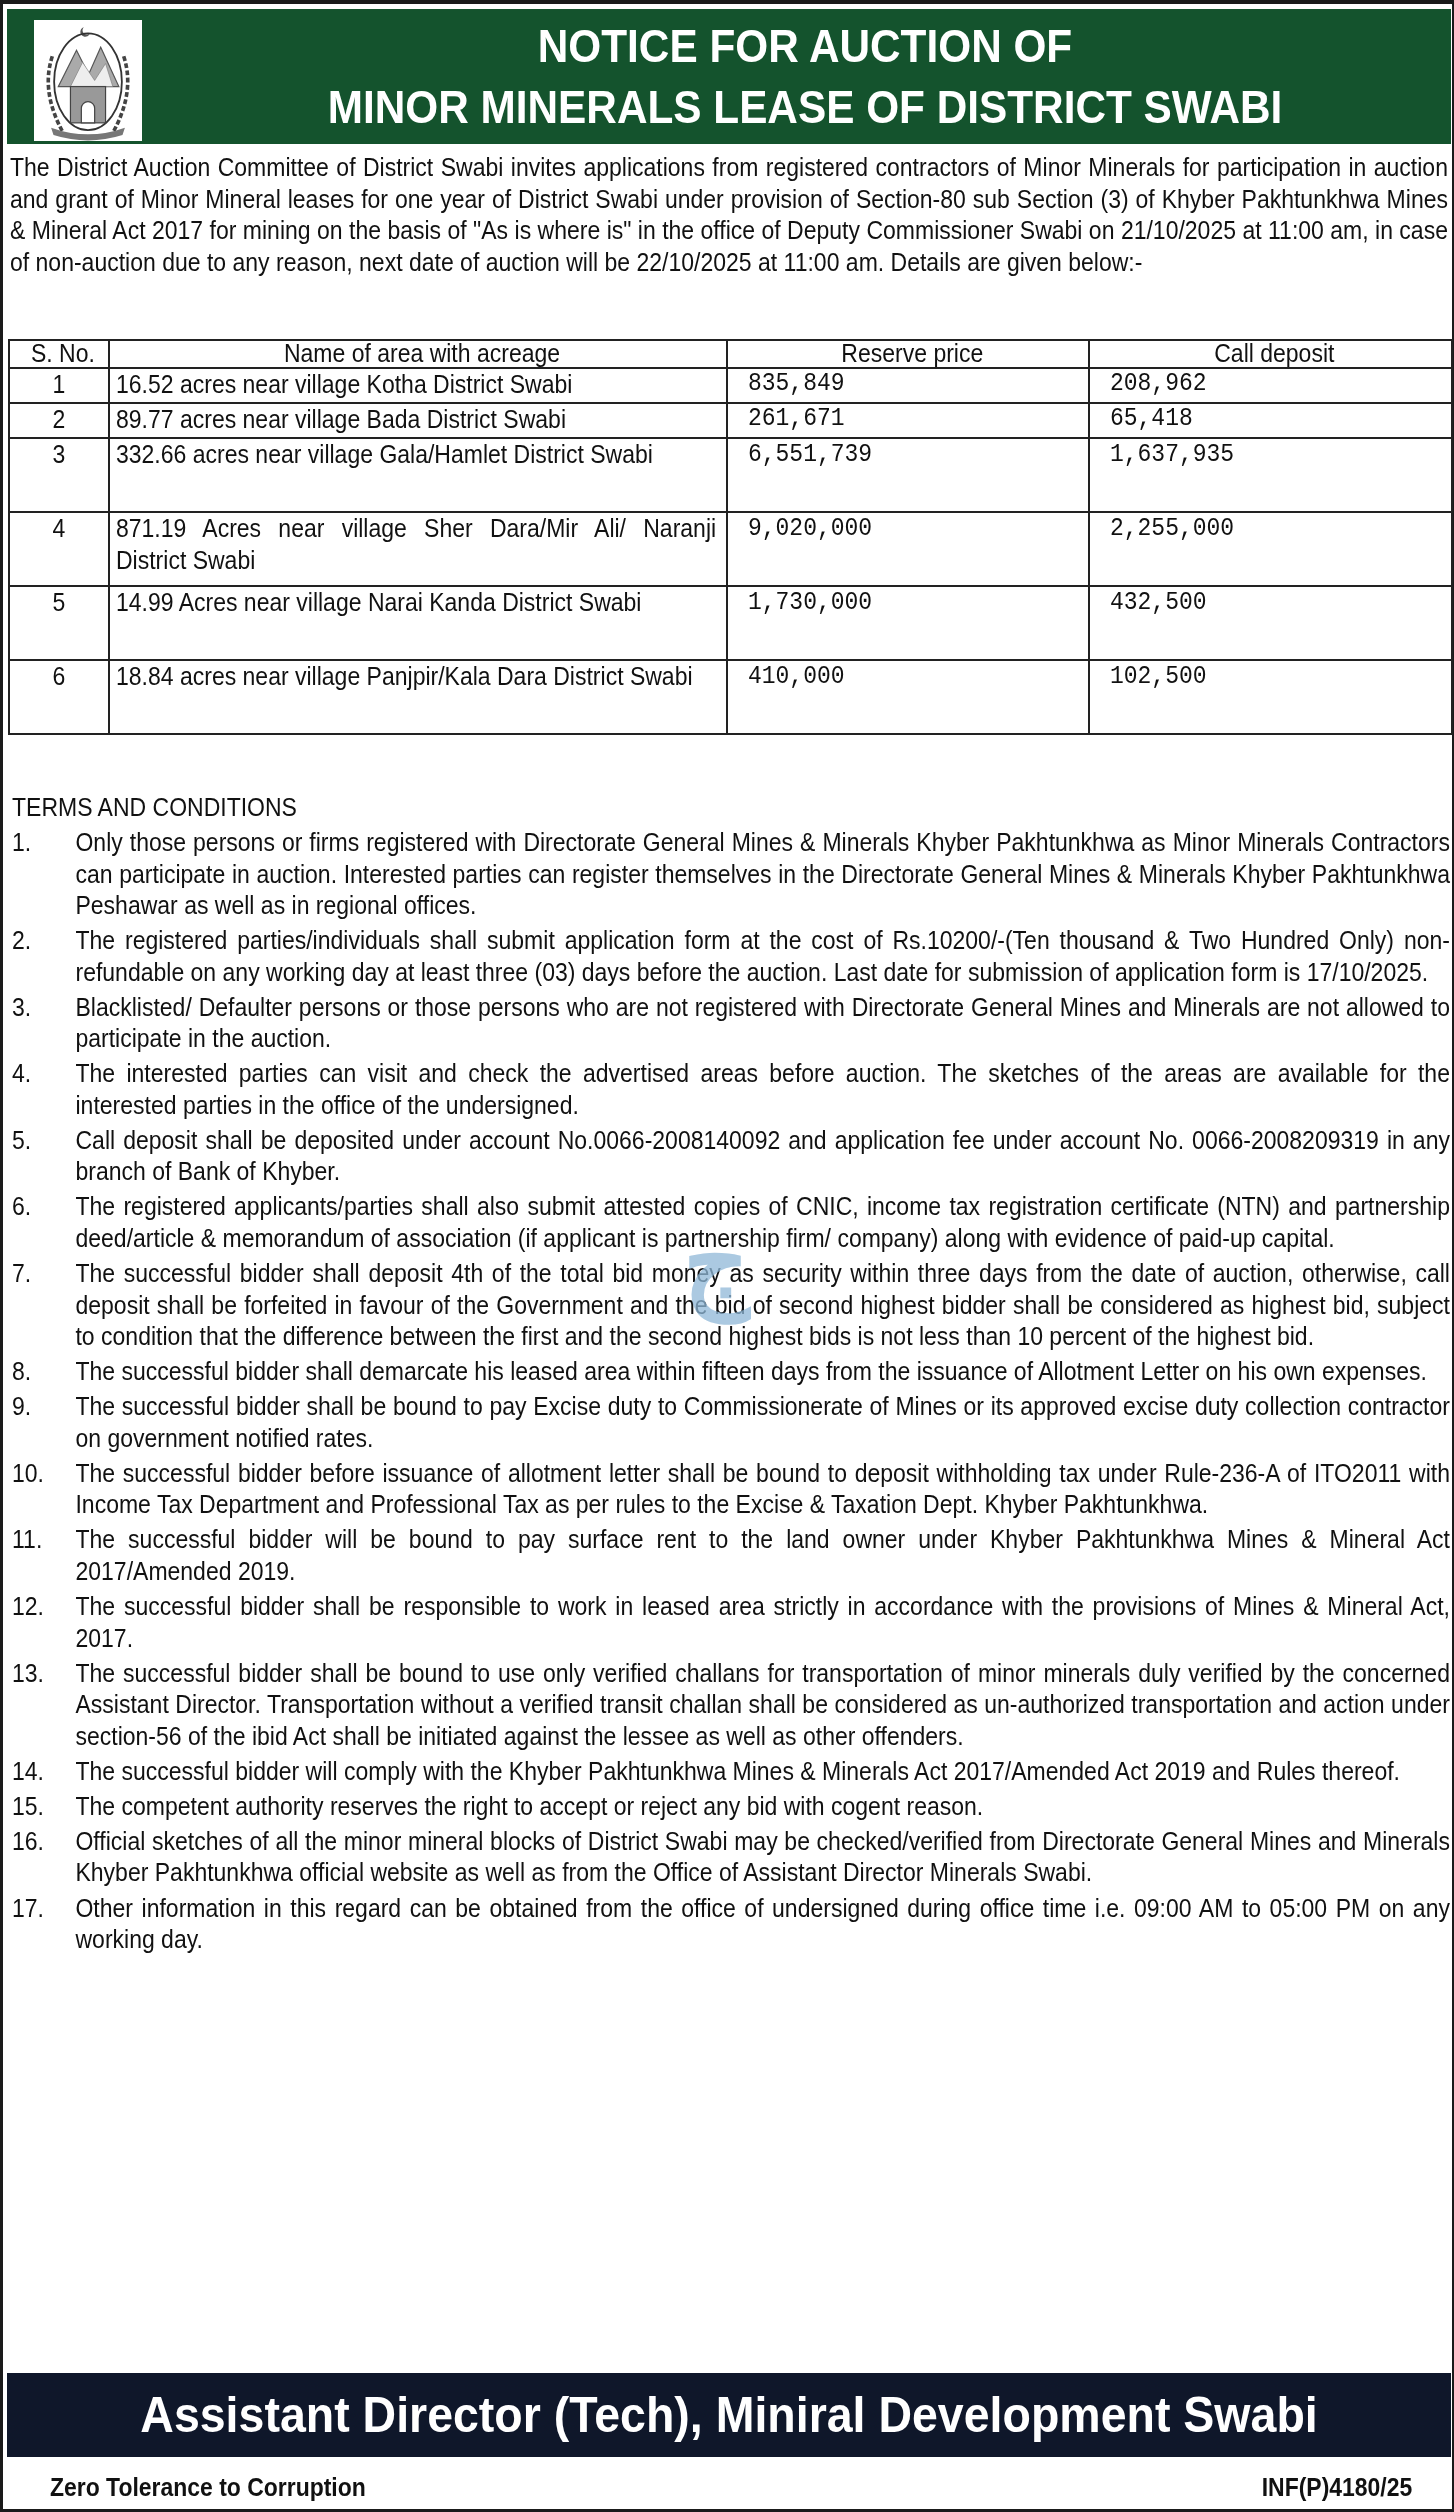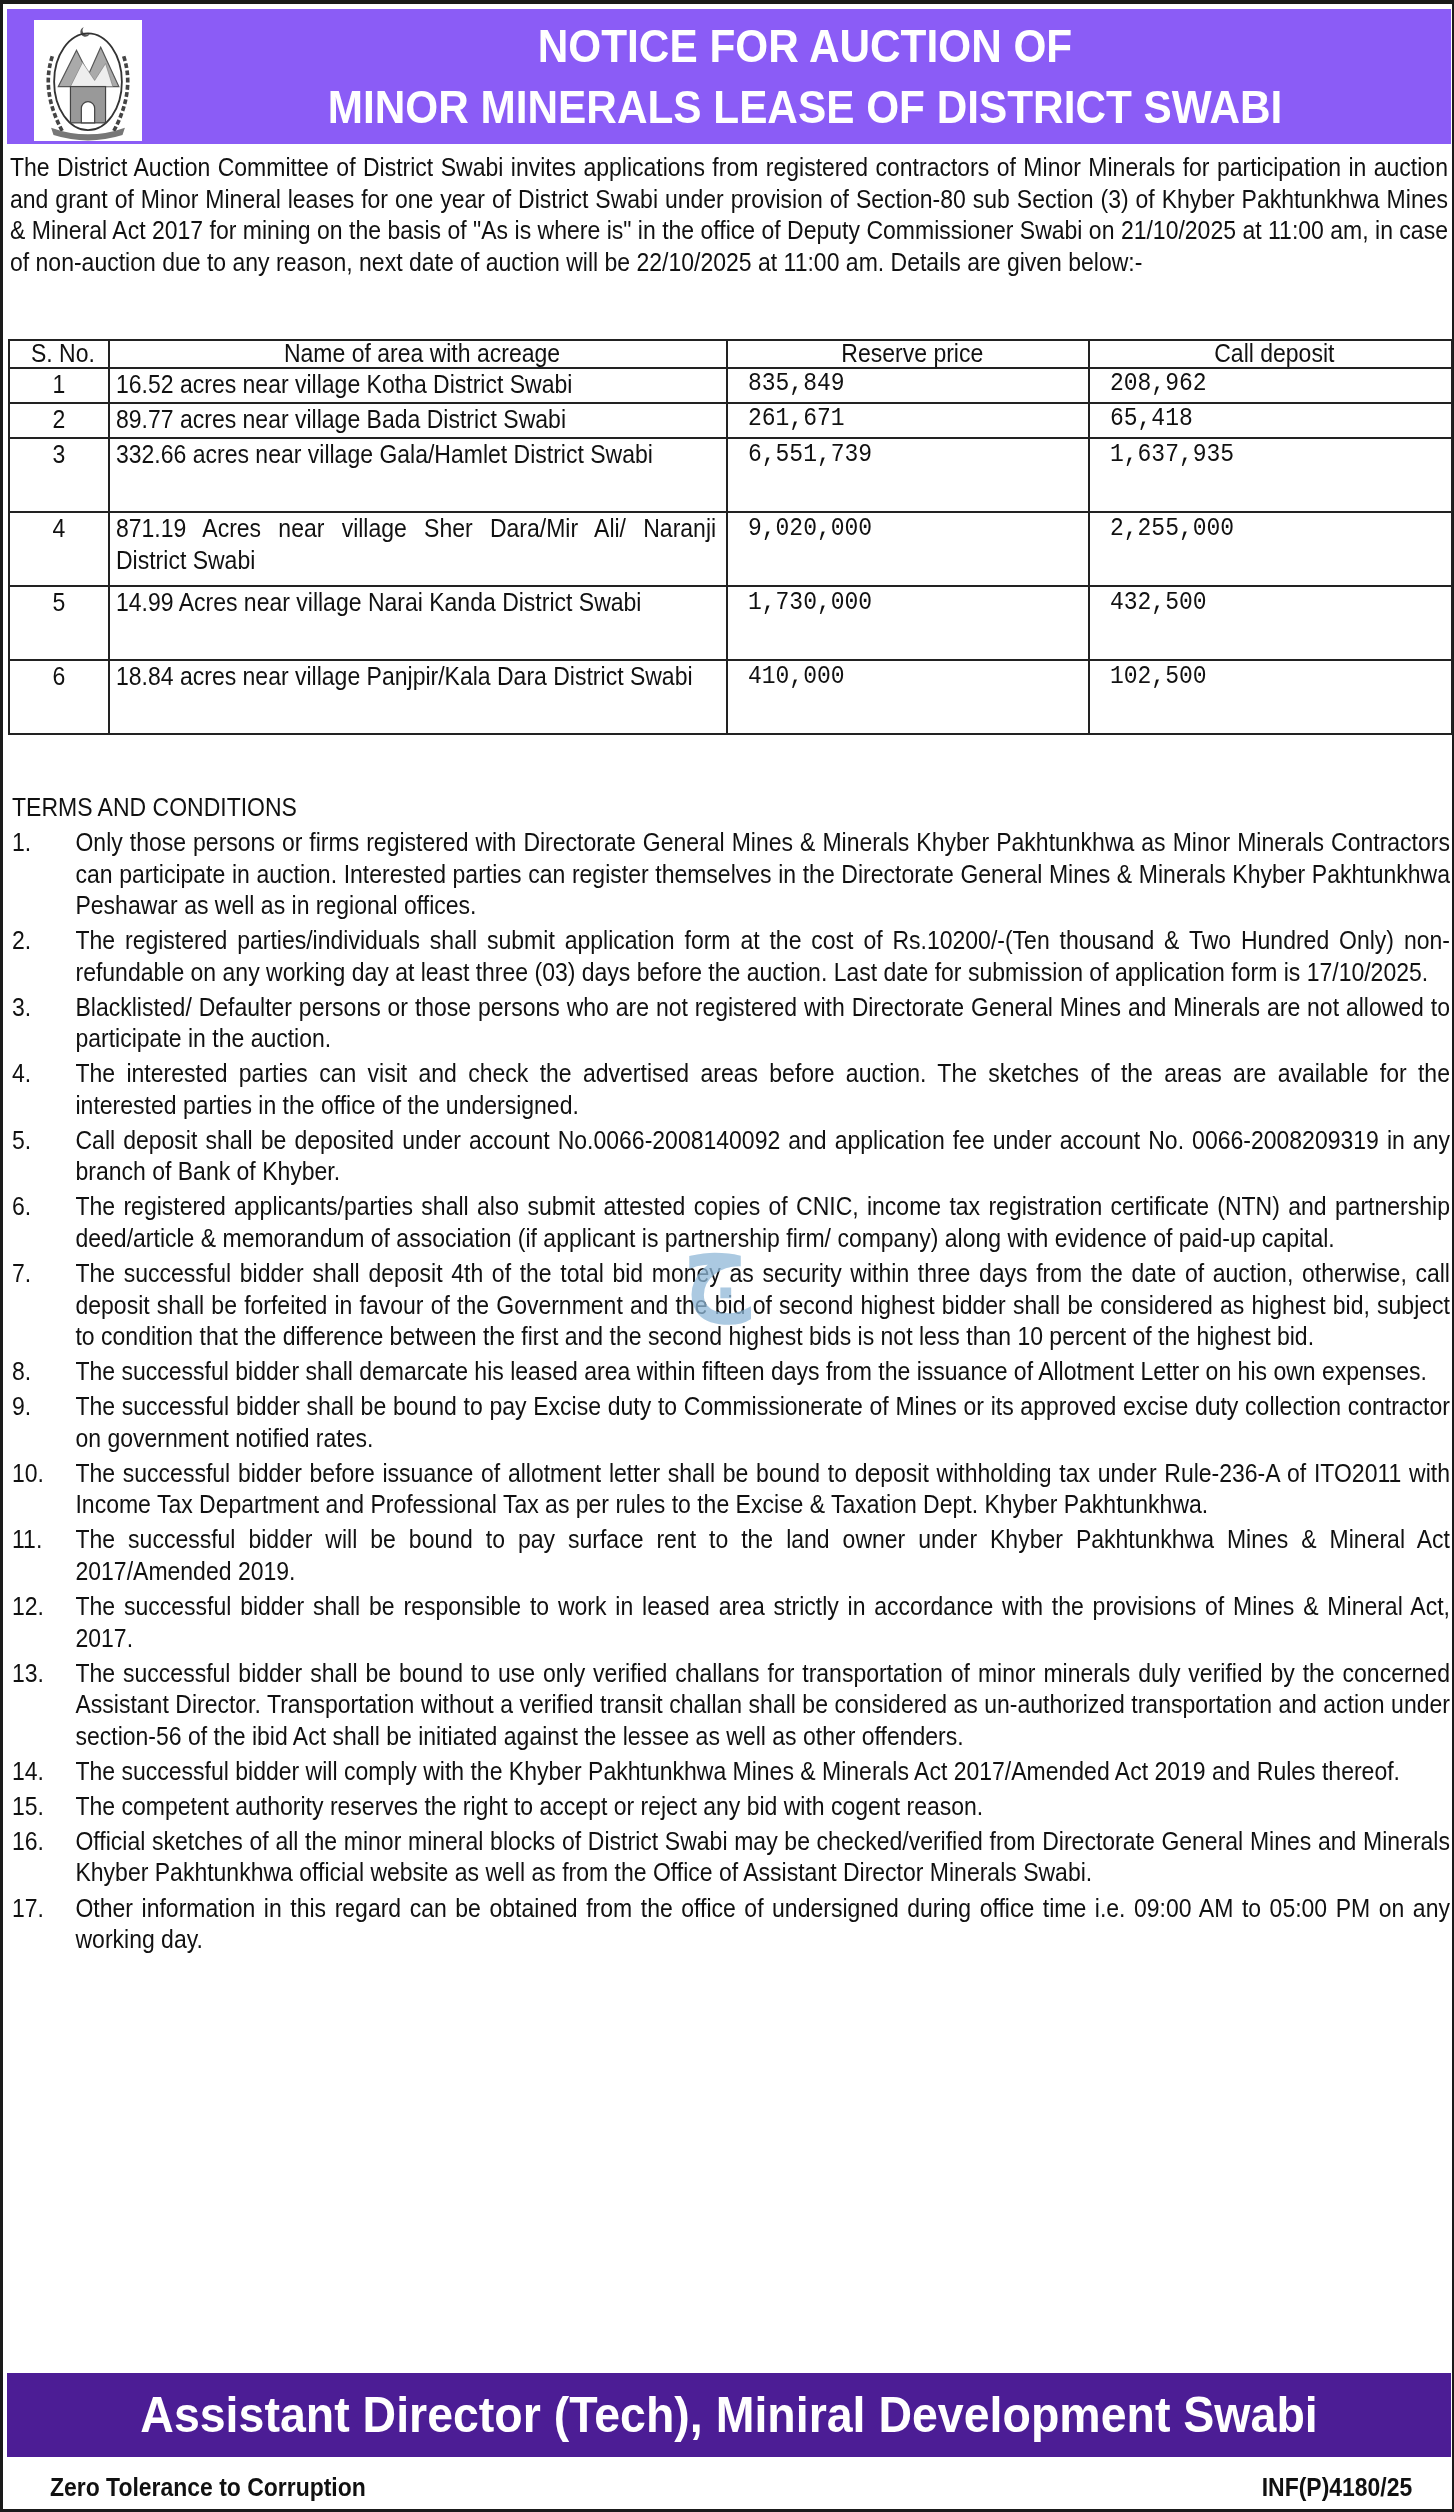--- a/index.html
+++ b/index.html
@@ -8,21 +8,21 @@
     width: 1455px; height: 2512px; overflow: hidden;
     font-family: "Liberation Sans", sans-serif; color: #111111;
   }
   .page {
     position: absolute; left: 0; top: 0; width: 1455px; height: 2512px;
     border: 3.6px solid #1a1a1a; border-top: 4.8px solid #1a1a1a; background: #fff;
   }
   
   .header {
     position: absolute; left: 3.6px; top: 4.8px; width: 1444px; height: 135px;
-    background: #8b5cf6; color: #fff;
+    background: #14532d; color: #fff;
   }
   .logo {
     position: absolute; left: 27px; top: 11px; width: 108px; height: 121px;
     background: #ffffff;
   }
   .logo svg { width: 100%; height: 100%; }
   .title {
     position: absolute; left: 158px; right: 6px; top: 7.3px;
     text-align: center; font-weight: bold; font-size: 46px; line-height: 61px;
     letter-spacing: 0px; transform: scaleX(0.92); transform-origin: center top;
@@ -64,21 +64,21 @@
   .terms li .num { position: absolute; left: 0; top: 0; }
   
   .watermark {
     position: absolute; left: 680px; top: 1206px; width: 79px; height: 109px;
     color: #8fb8d8; opacity: 0.75; font-size: 103px; line-height: 103px; font-weight: bold;
     font-family: "DejaVu Serif", serif;
   }
   
   .footer-band {
     position: absolute; left: 3.6px; top: 2369px; width: 1444px; height: 84px;
-    background: #4c1d95; color: #fff; text-align: center;
+    background: #0f172a; color: #fff; text-align: center;
     font-weight: bold; font-size: 50px; line-height: 84px;
   }
   .footer-band span { display: inline-block; transform: scaleX(0.93); }
   .footer-left {
     position: absolute; left: 47px; top: 2469px; font-size: 25.5px; font-weight: bold;
     transform: scaleX(0.9); transform-origin: left top;
   }
   .footer-right {
     position: absolute; right: 40px; top: 2469px; font-size: 25.5px; font-weight: bold;
     transform: scaleX(0.9); transform-origin: right top;

